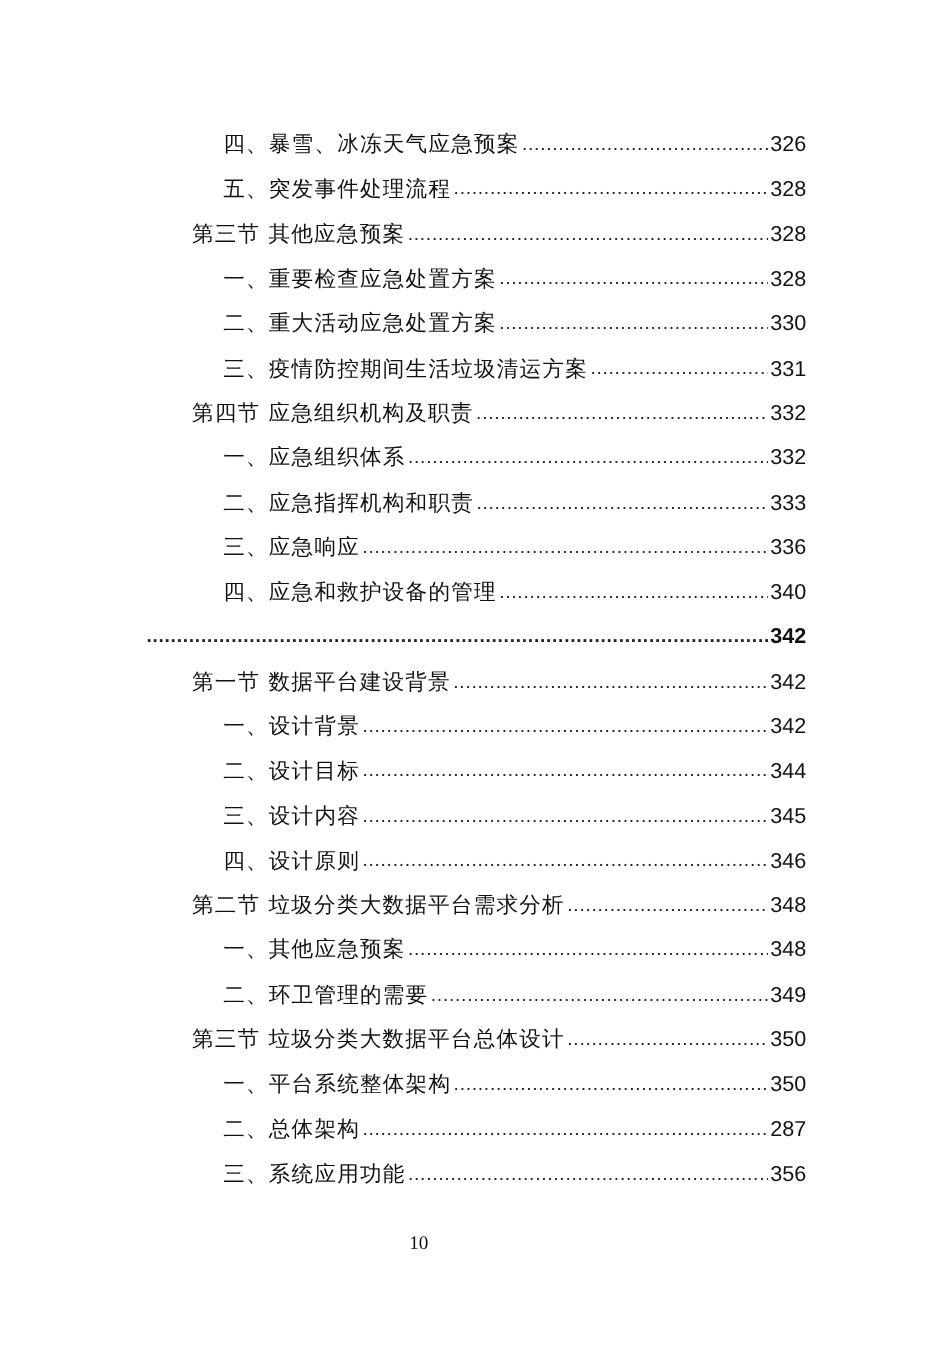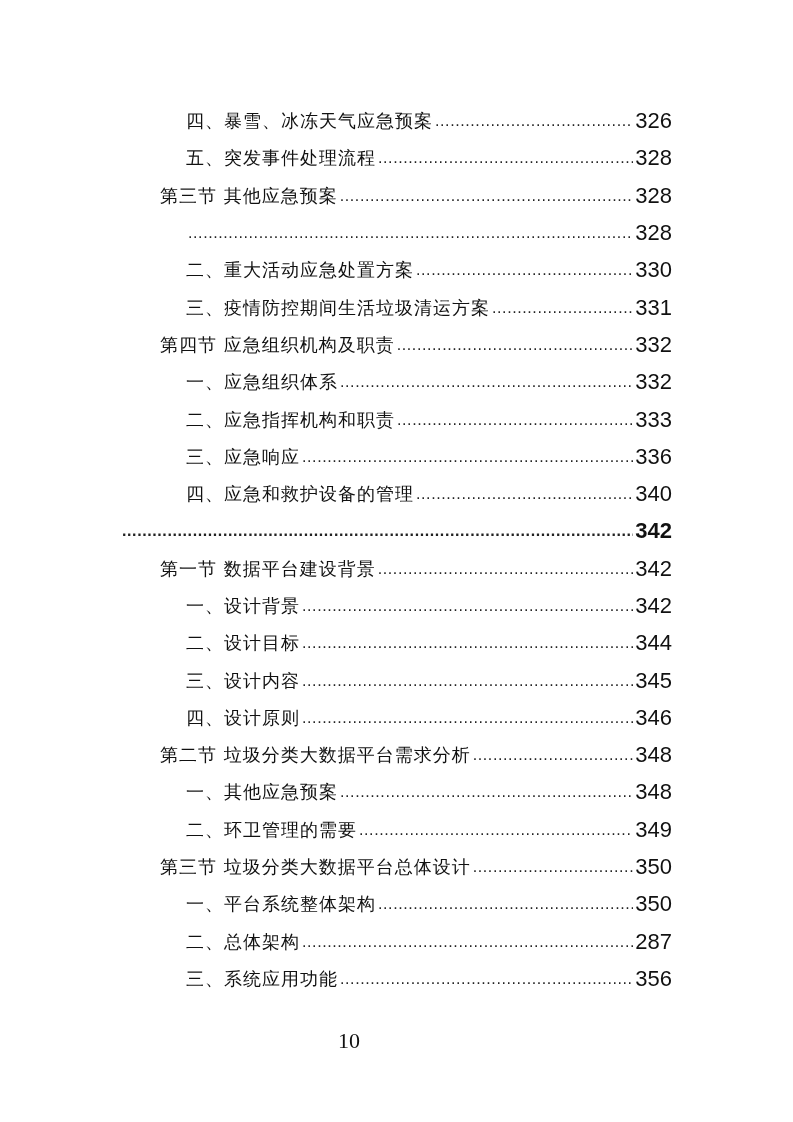--- a/index.html
+++ b/index.html
@@ -10,24 +10,24 @@
          font-size: 18px; line-height: 37px; }
   .row .inner { position: absolute; right: 121px; display: flex; 
                 overflow: hidden; }
   .lvl-item .inner { left: 186px; }
   .lvl-section .inner { left: 160px; }
   .lvl-chapter .inner { left: 120px; font-weight: bold; }
   .title { white-space: nowrap; letter-spacing: 1px; }
   .leader { flex: 1; overflow: hidden; white-space: nowrap; margin: 0 2px; color: #222;
             font-family: "Liberation Sans", sans-serif; font-size: 16px; letter-spacing: 0.6px; }
   .leader::after { content: "................................................................................................................................................................................................................................"; }
-  .page { white-space: nowrap; font-family: "Liberation Sans", sans-serif; font-size: 22px; }
+  .page { white-space: nowrap; font-family: "Liberation Sans", sans-serif; font-size: 18px; }
   .lvl-chapter .page { font-weight: bold; }
   .footer { position: absolute; top: 1028px; left: 0; width: 698px; text-align: center;
-            font-family: "Liberation Serif", serif; font-size: 22px; }
+            font-family: "Liberation Serif", serif; font-size: 16px; }
 </style>
 </head>
 <body>
 
 <div class="toc">
   <div class="row lvl-item">
       <div class="inner">
         <span class="title">四、暴雪、冰冻天气应急预案</span>
         <span class="leader"></span>
         <span class="page">326</span>
@@ -42,20 +42,21 @@
     </div>
   <div class="row lvl-section">
       <div class="inner">
         <span class="title">第三节  其他应急预案</span>
         <span class="leader"></span>
         <span class="page">328</span>
       </div>
     </div>
   <div class="row lvl-item">
       <div class="inner">
+        <span class="title">一、重要检查应急处置方案</span>
         <span class="leader"></span>
         <span class="page">328</span>
       </div>
     </div>
   <div class="row lvl-item">
       <div class="inner">
         <span class="title">二、重大活动应急处置方案</span>
         <span class="leader"></span>
         <span class="page">330</span>
       </div>

